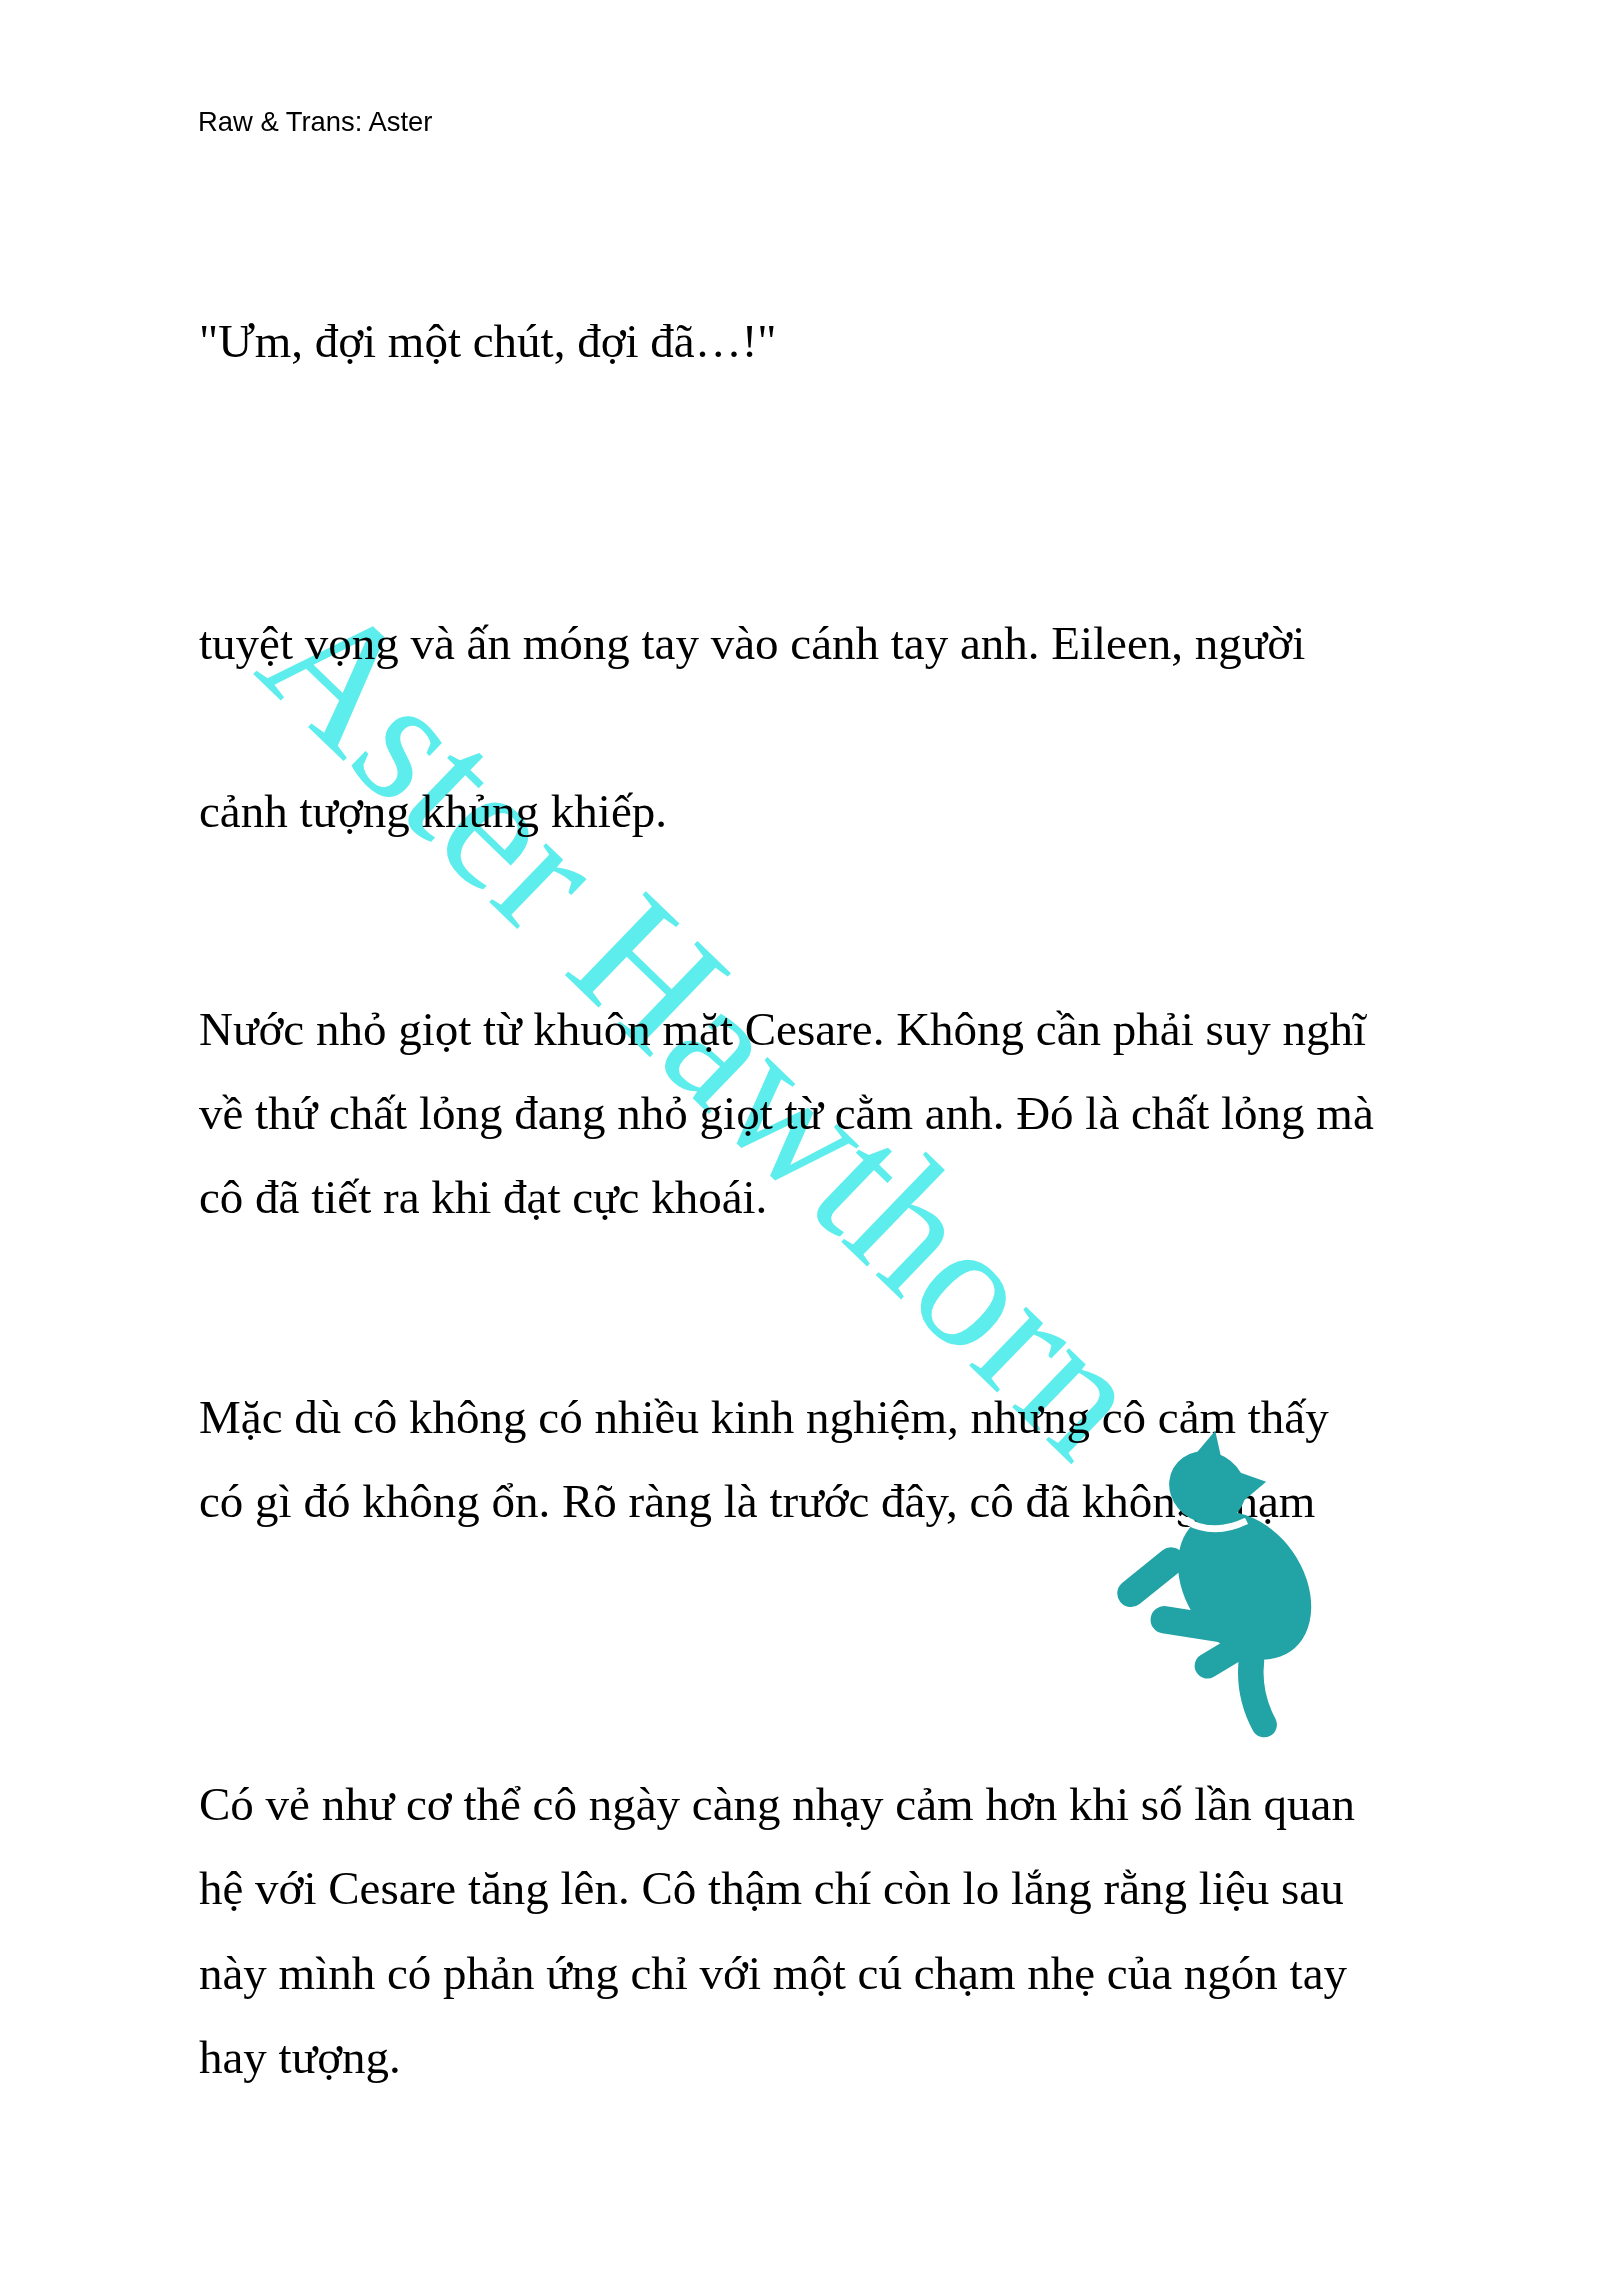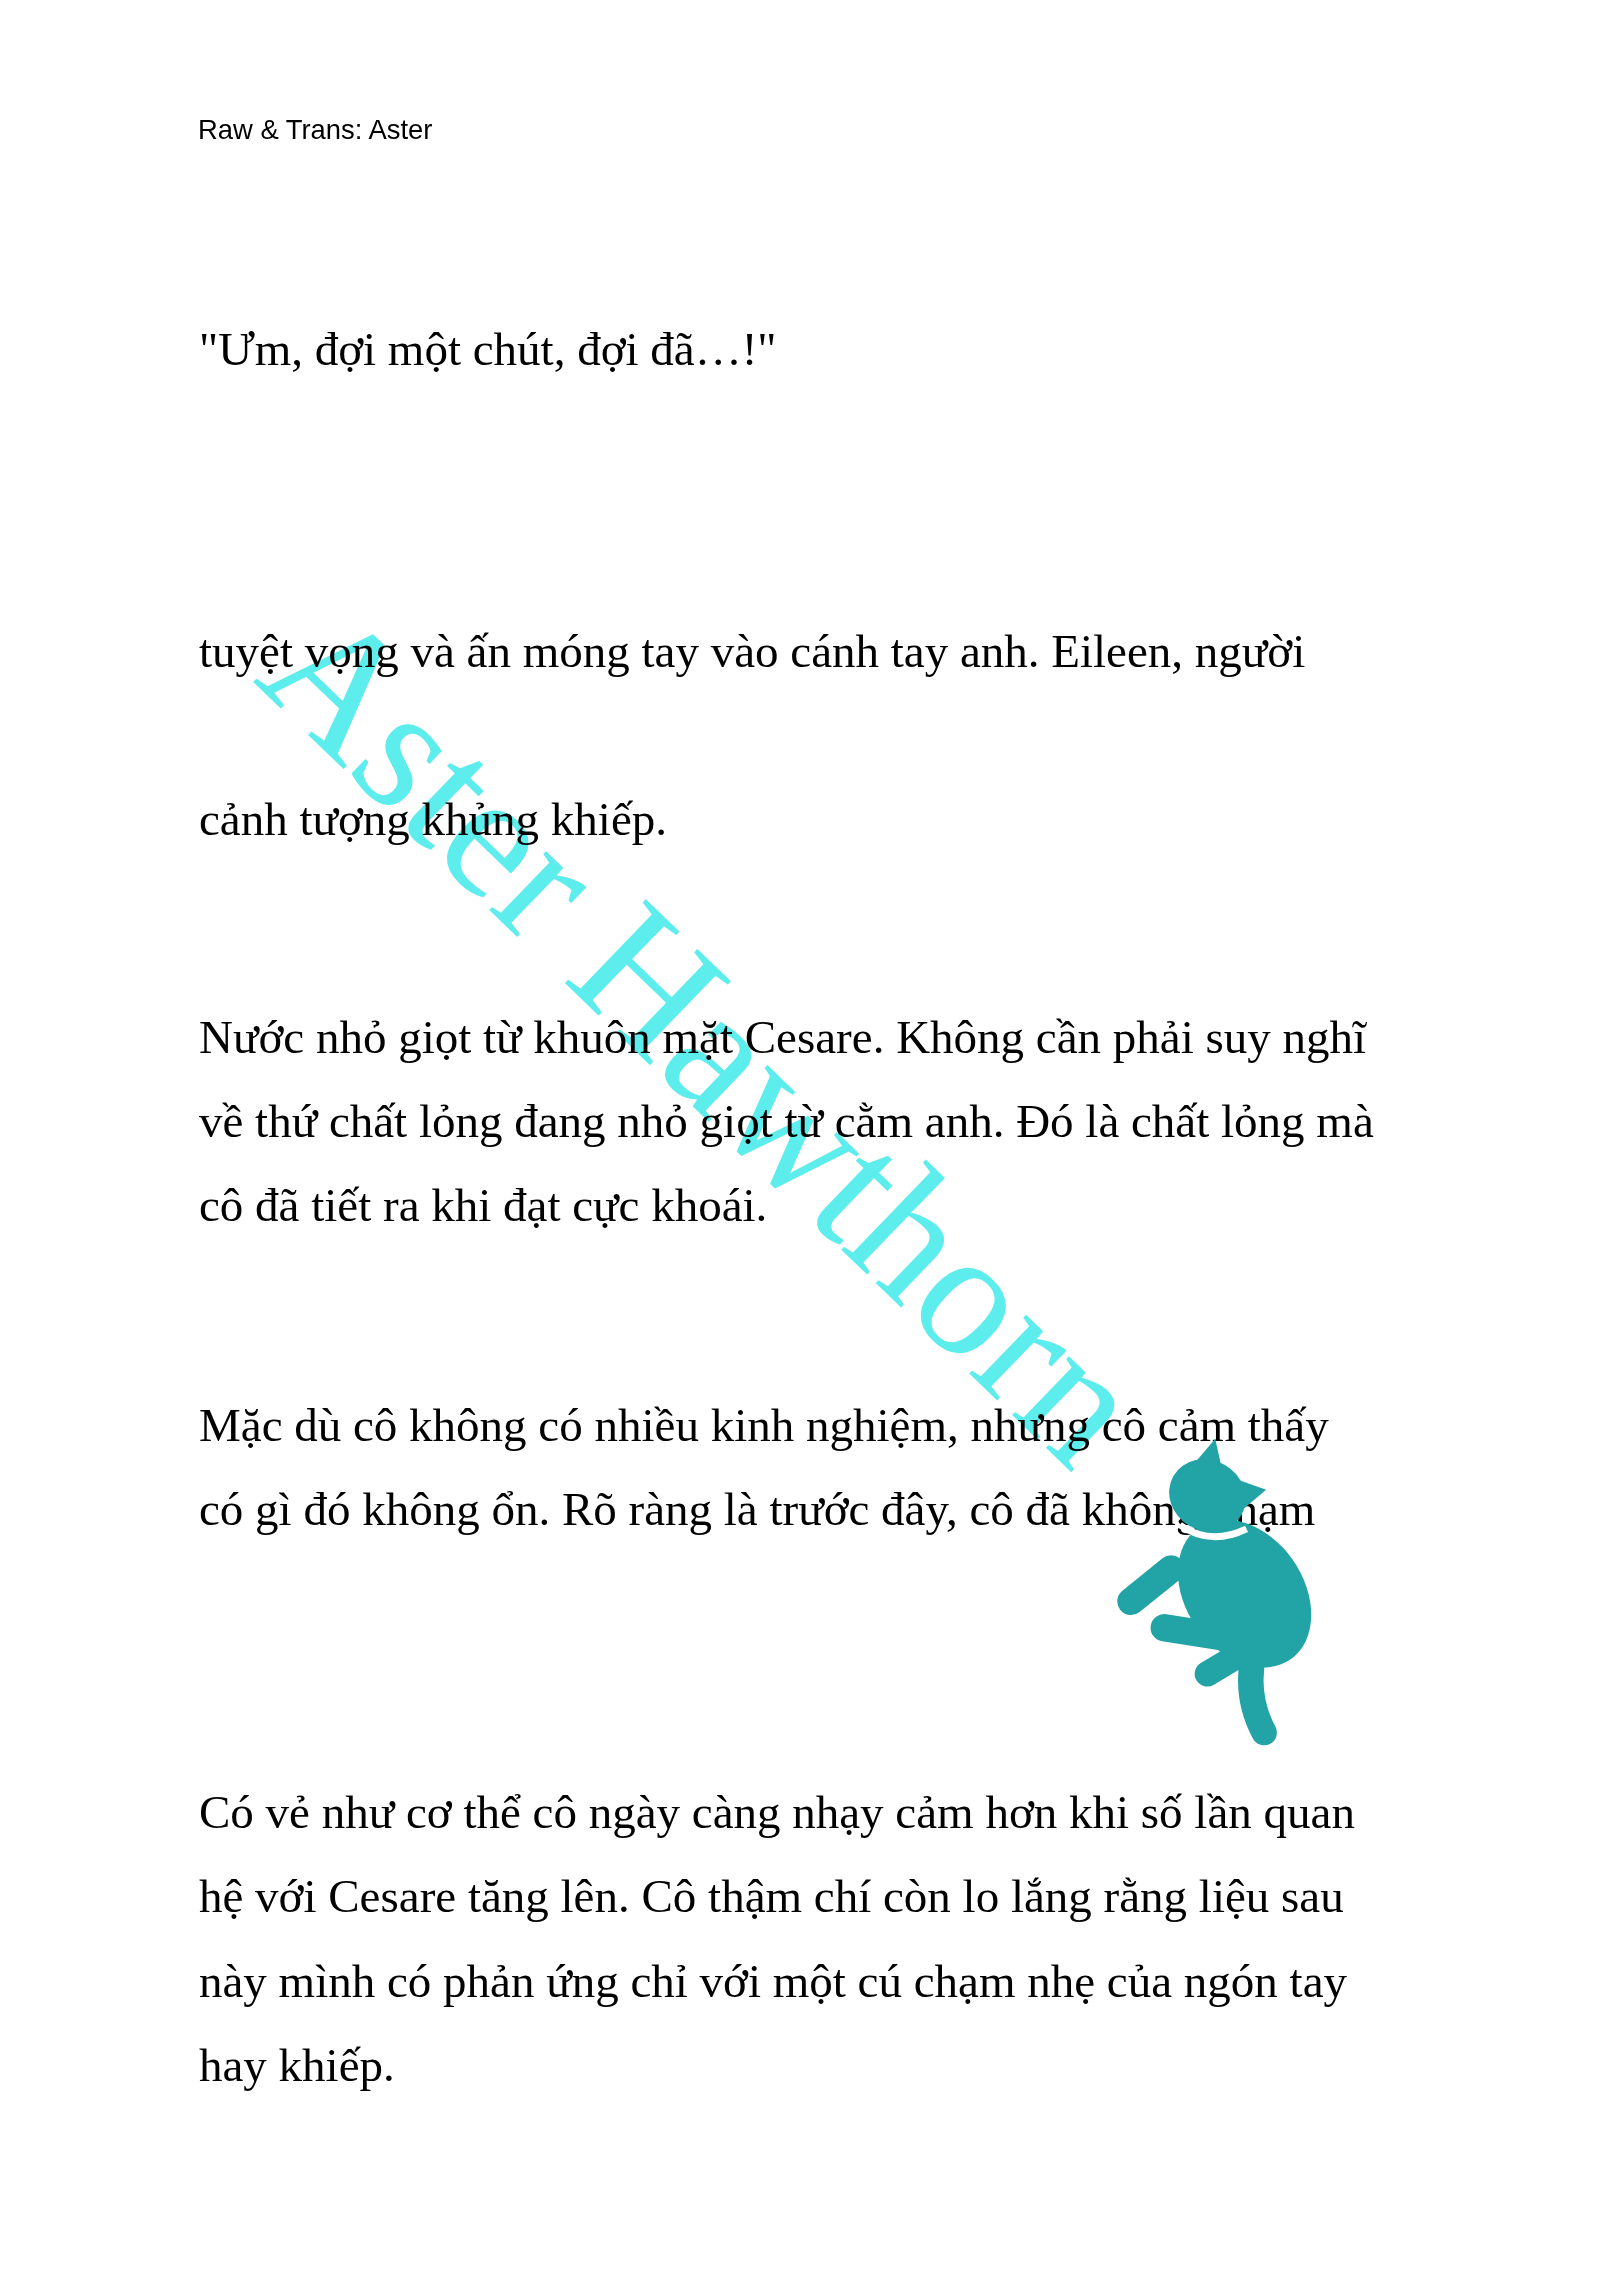--- a/index.html
+++ b/index.html
@@ -8,21 +8,21 @@
     background: #ffffff;
   }
   body {
     width: 1621px;
     height: 2293px;
     position: relative;
     overflow: hidden;
   }
   .page {
     position: absolute;
-    left: 0; top: 16px;
+    left: 0; top: 8px;
     width: 1621px;
     height: 1733px;
     background: #ffffff;
   }
   .header {
     position: absolute;
     left: 198px;
     top: 100px;
     font-family: "Liberation Sans", sans-serif;
     font-size: 27.4px;
@@ -79,21 +79,21 @@
   <div class="line" style="top:998px">Nước nhỏ giọt từ khuôn mặt Cesare. Không cần phải suy nghĩ</div>
   <div class="line" style="top:1082px">về thứ chất lỏng đang nhỏ giọt từ cằm anh. Đó là chất lỏng mà</div>
   <div class="line" style="top:1166px">cô đã tiết ra khi đạt cực khoái.</div>
 
   <div class="line" style="top:1386px">Mặc dù cô không có nhiều kinh nghiệm, nhưng cô cảm thấy</div>
   <div class="line" style="top:1470px">có gì đó không ổn. Rõ ràng là trước đây, cô đã không phạm</div>
 
   <div class="line" style="top:1773px">Có vẻ như cơ thể cô ngày càng nhạy cảm hơn khi số lần quan</div>
   <div class="line" style="top:1857px">hệ với Cesare tăng lên. Cô thậm chí còn lo lắng rằng liệu sau</div>
   <div class="line" style="top:1942px">này mình có phản ứng chỉ với một cú chạm nhẹ của ngón tay</div>
-  <div class="line" style="top:2026px">hay khiếp.</div>
+  <div class="line" style="top:2026px">hay tượng.</div>
 
   <svg class="cat" viewBox="0 0 220 340" xmlns="http://www.w3.org/2000/svg">
     <g fill="#22a3a6" stroke="#22a3a6" stroke-linecap="round" stroke-linejoin="round">
 
       <ellipse cx="130" cy="170" rx="82" ry="60" transform="rotate(55 130 170)" stroke="none"></ellipse>
 
       <path d="M140 228 C 132 262, 138 290, 150 312" fill="none" stroke-width="26"></path>
 
       <line x1="55" y1="145" x2="14" y2="178" stroke-width="28"></line>
 

